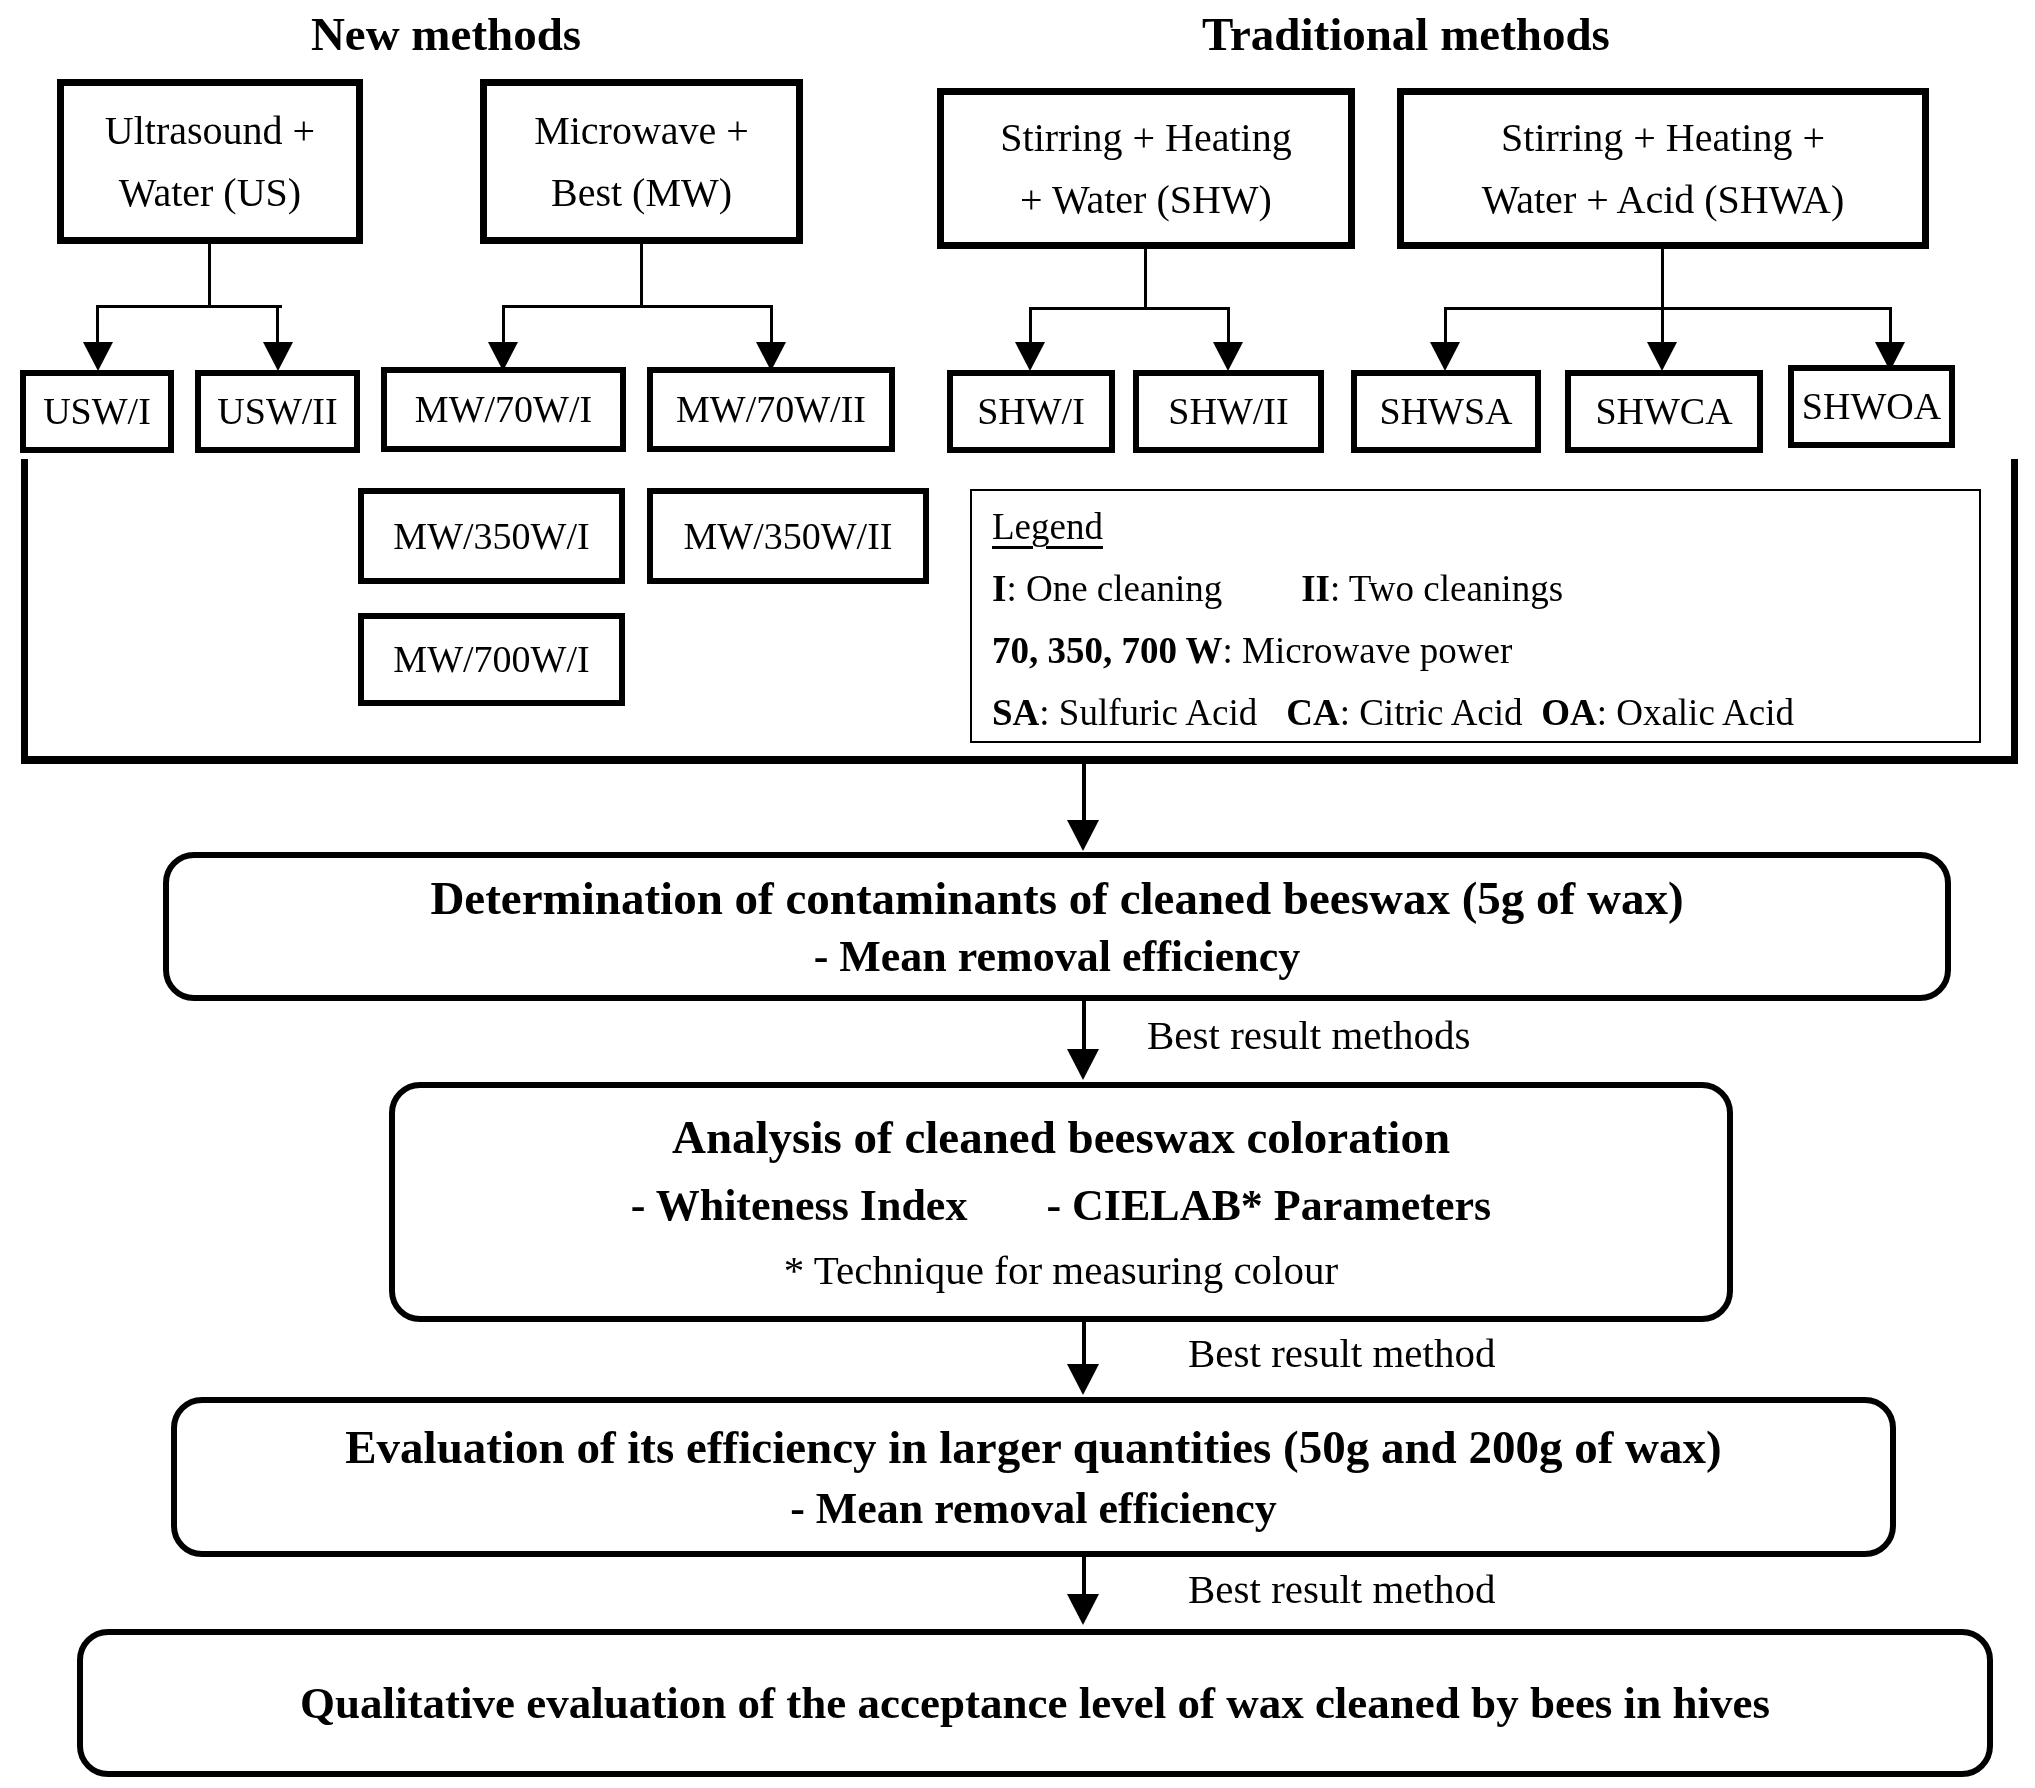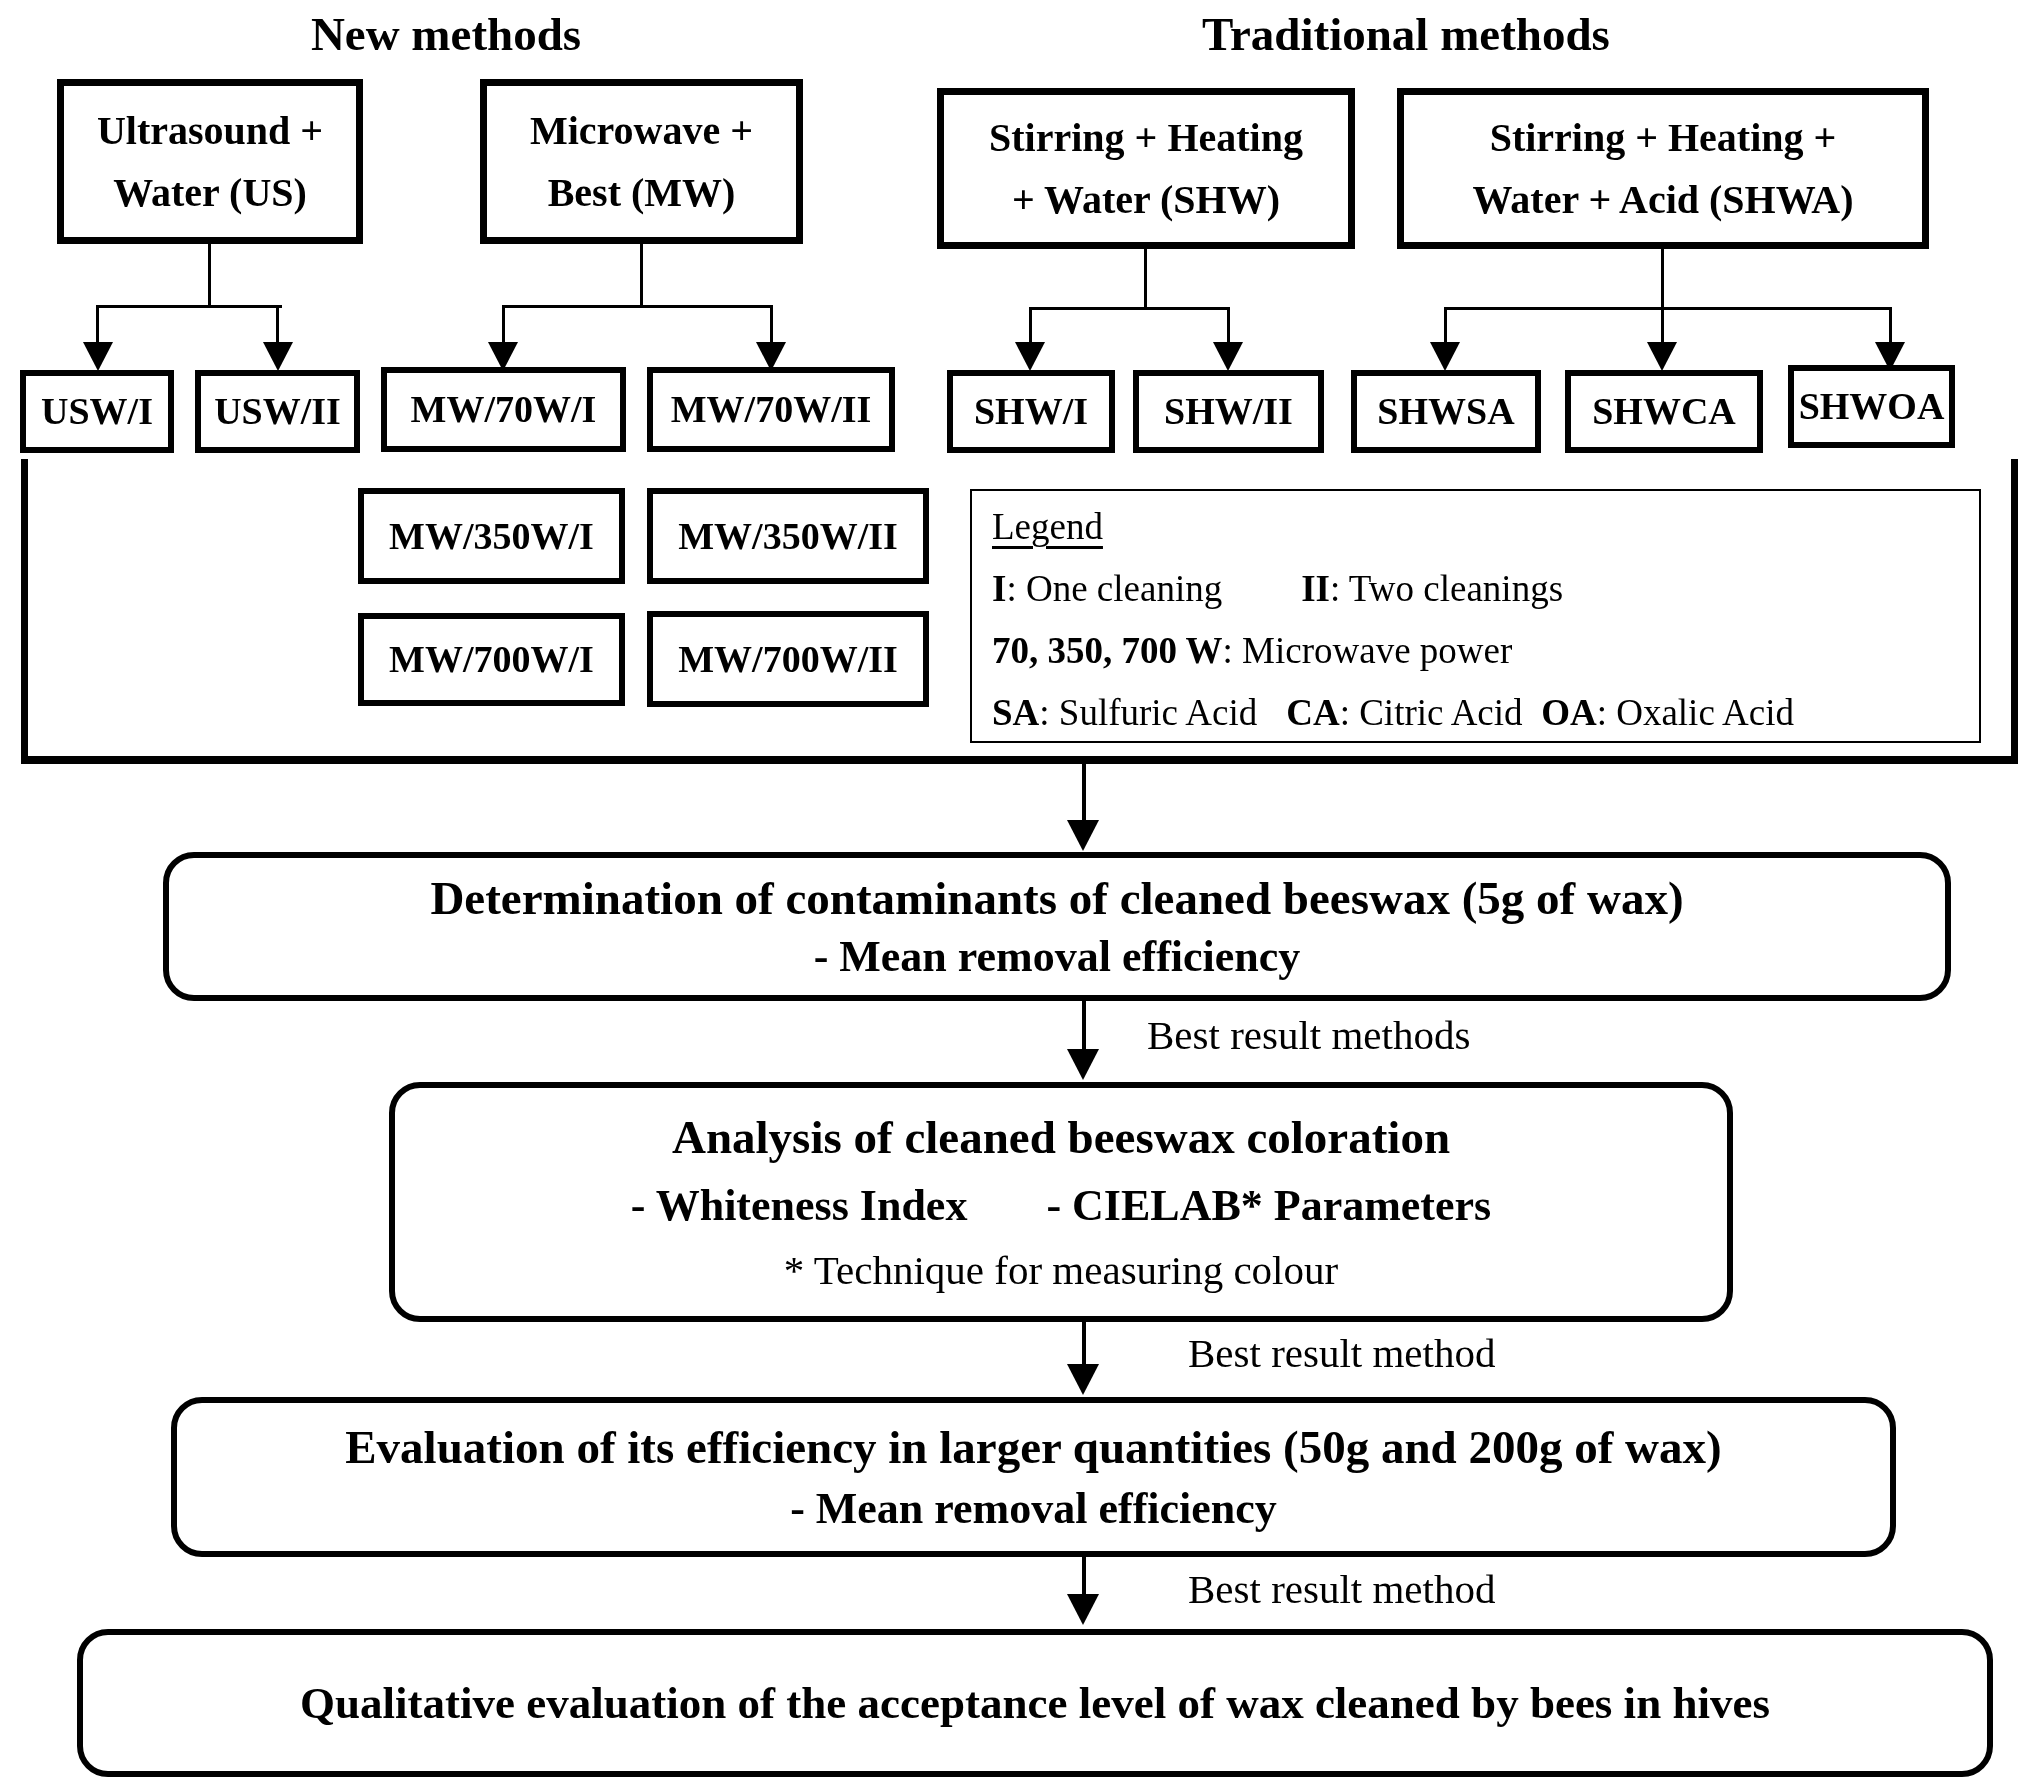--- a/index.html
+++ b/index.html
@@ -13,21 +13,21 @@
     overflow:hidden;
   }
   .hdr{
     position:absolute;
     font-size:47px;font-weight:bold;
     text-align:center;white-space:nowrap;
   }
   .box{
     position:absolute;background:#fff;border:7.3px solid #000;
     display:flex;flex-direction:column;align-items:center;justify-content:center;
-    text-align:right;font-weight:bold;line-height:1.55;
+    text-align:right;font-weight:normal;line-height:1.55;
   }
   .box.row1{font-size:40px;}
   .box.small{border-width:6px;font-size:38px;}
   .legend{
     position:absolute;background:#fff;border:2.7px solid #000;
     font-size:37px;line-height:1.0;padding:17.3px 0 0 20px;
   }
   .legend .lg-line{margin-bottom:25px;white-space:nowrap;}
   .legend .lg-title{text-decoration:underline;text-underline-offset:6.7px;text-align:center;}
   .gap-lg{display:inline-block;width:79px;}
@@ -138,23 +138,20 @@
   <div class="box small" style="left:358px;top:488px;width:267px;height:96px">
       <span>MW/350W/I</span>
     </div>
   <div class="box small" style="left:647px;top:488px;width:282px;height:96px">
       <span>MW/350W/II</span>
     </div>
 
   <div class="box small" style="left:358px;top:613px;width:267px;height:93px">
       <span>MW/700W/I</span>
     </div>
-  <div class="box small" style="left:647px;top:611px;width:282px;height:96px">
-      <span>MW/700W/II</span>
-    </div>
 
   <div class="legend" style="left:970px;top:489px;width:1011px;height:254px">
     <div class="lg-line"><span class="lg-title">Legend</span></div>
     <div class="lg-line"><b>I</b><span>: One cleaning</span><span class="gap-lg"></span><b>II</b><span>: Two cleanings</span></div>
     <div class="lg-line"><b>70, 350, 700 W</b><span>: Microwave power</span></div>
     <div class="lg-line"><b>SA</b><span>: Sulfuric Acid</span><span class="gap-sm"></span><b>CA</b><span>: Citric Acid</span><span class="gap-xs"></span><b>OA</b><span>: Oxalic Acid</span></div>
   </div>
 
   <div class="vline" style="left:21px;top:459px;width:7.3px;height:305px"></div>
   <div class="hline" style="left:21px;top:756px;width:1997px;height:8px"></div>

